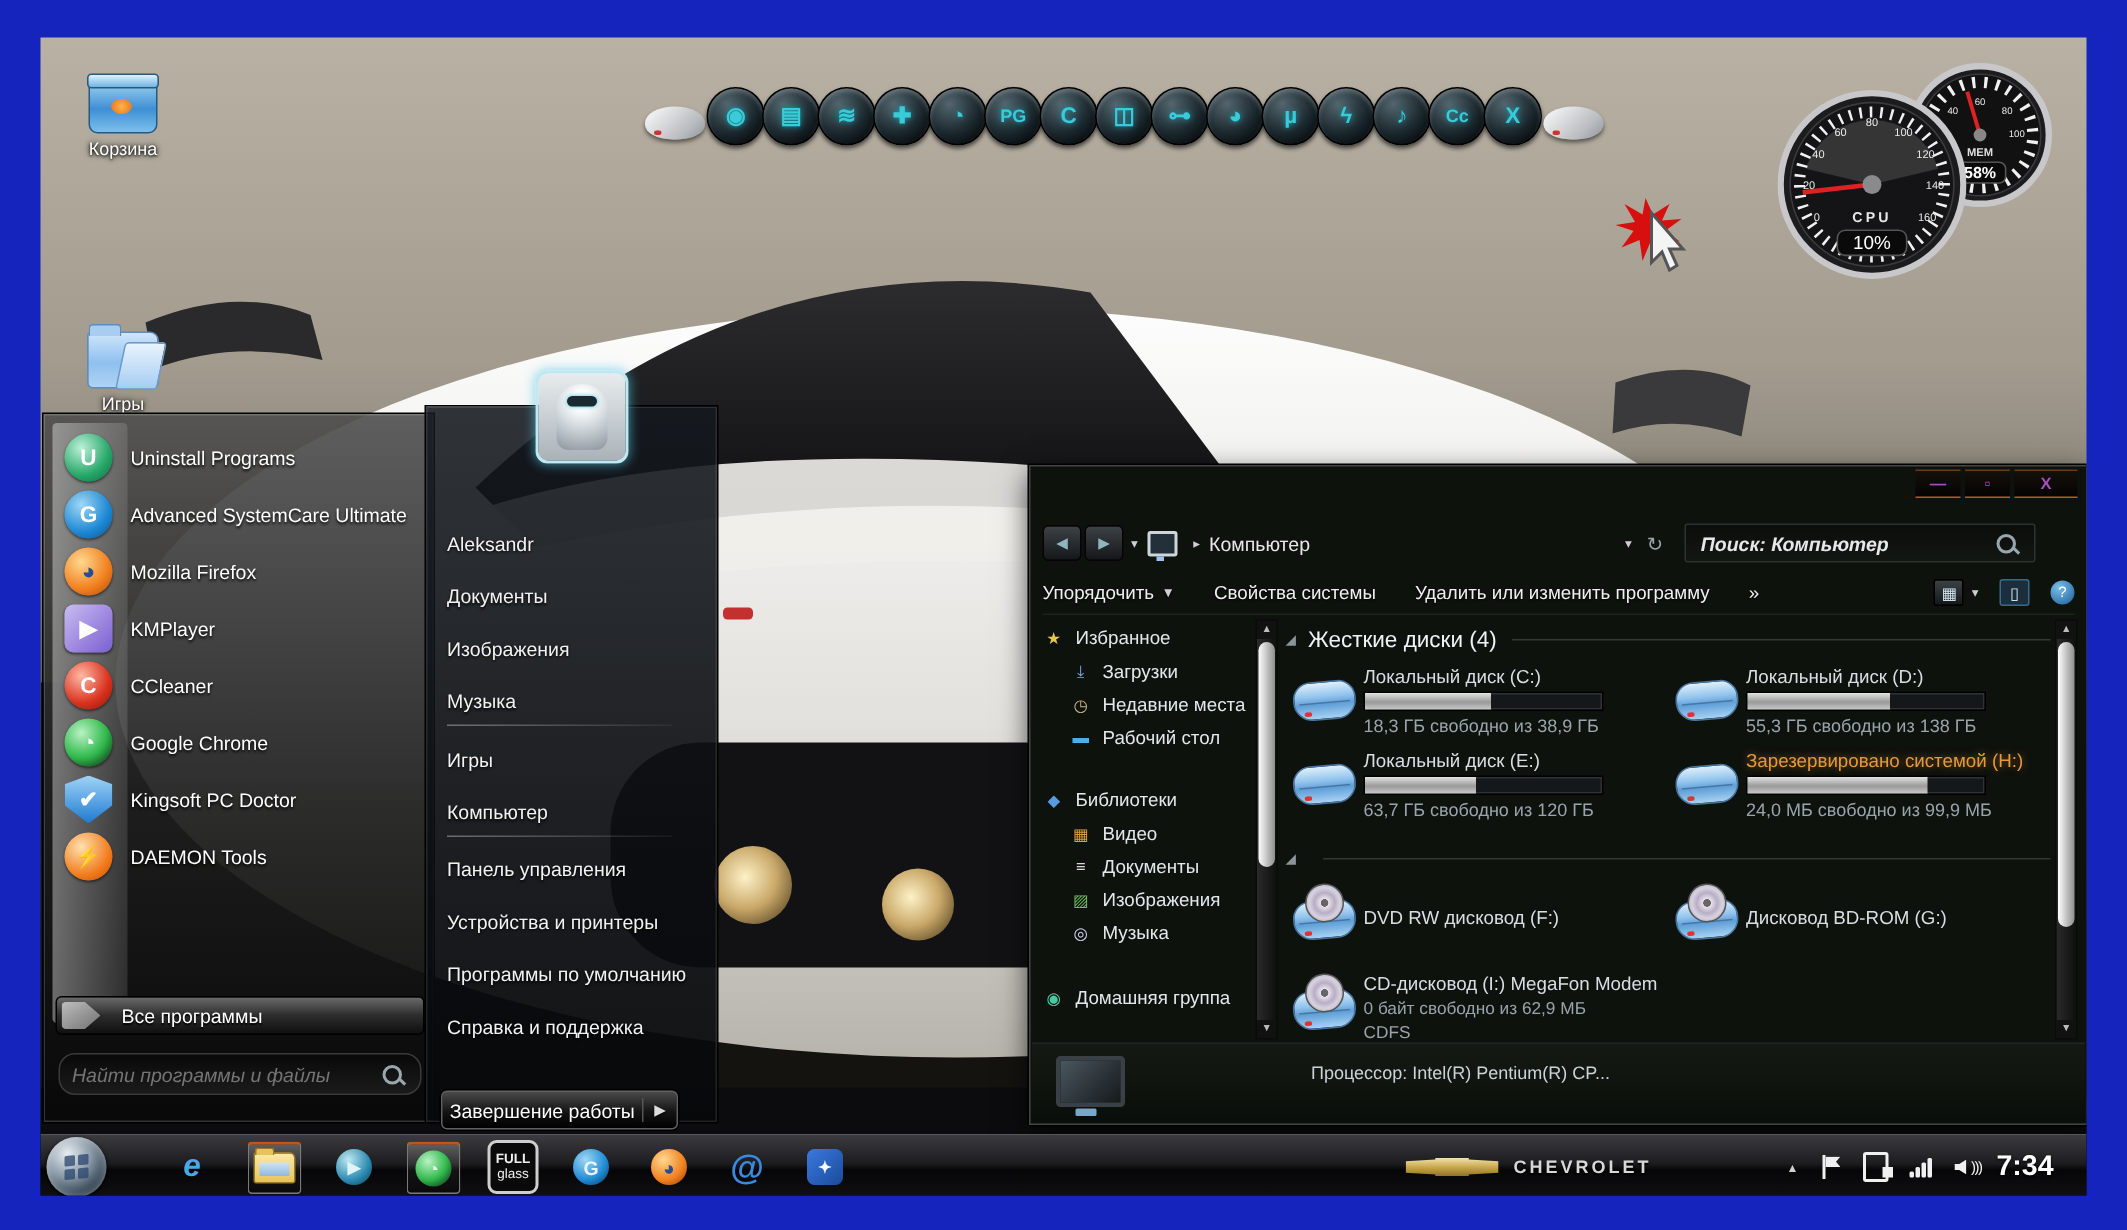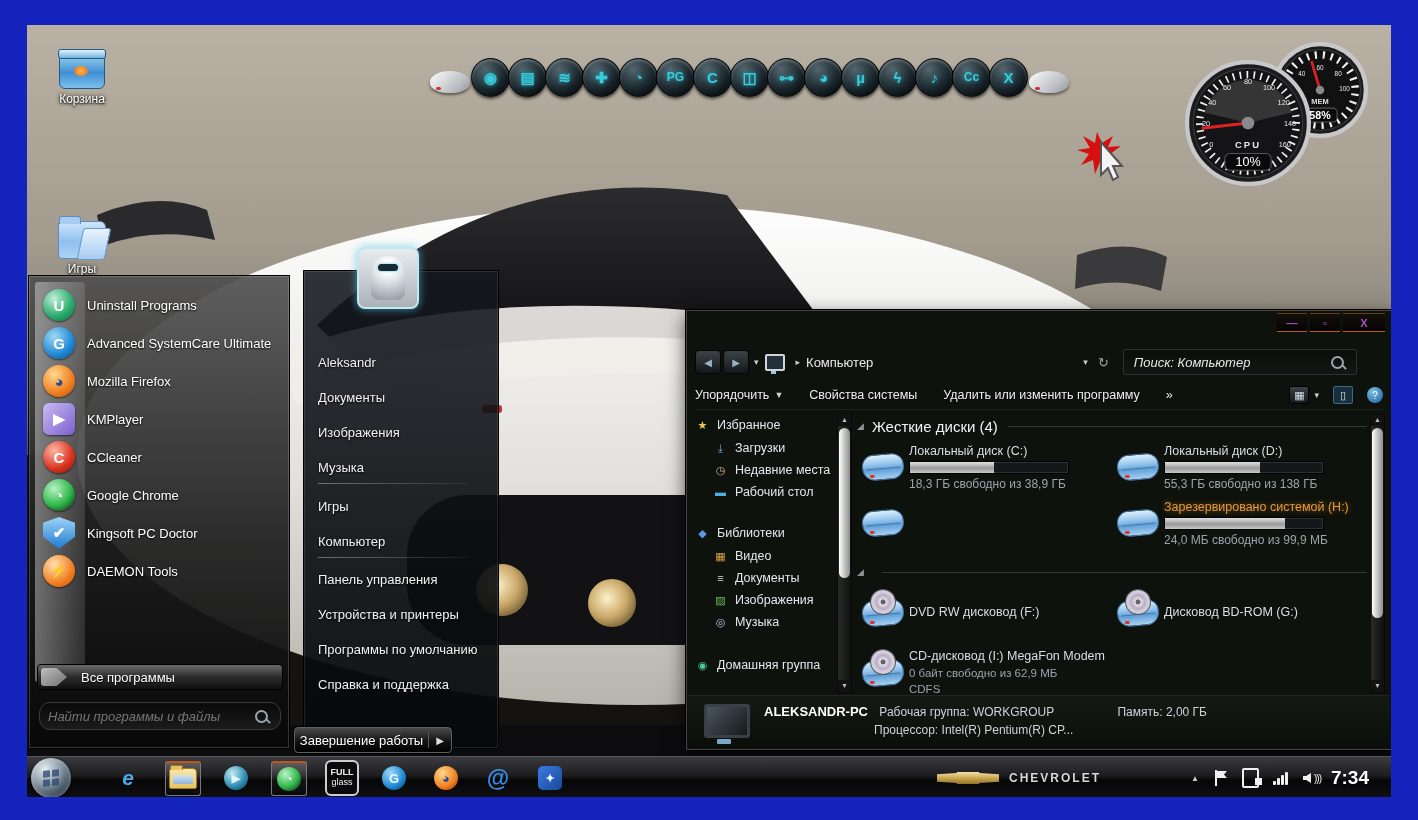--- a/index.html
+++ b/index.html
@@ -70,21 +70,21 @@
      background:linear-gradient(180deg,#6a6a6a,#2c2c2c 50%,#101010);border:1px solid #000;
      display:flex;align-items:center;color:#fff;font-size:13px;text-shadow:0 1px 1px #000;}
   #allprog .arr{width:26px;height:18px;margin:0 14px 0 3px;border-radius:3px;
      background:linear-gradient(135deg,#d8d8d8,#8a8a8a);clip-path:polygon(0 0,60% 0,100% 50%,60% 100%,0 100%);opacity:.8;}
   #sm-search{position:absolute;left:10px;bottom:18px;width:240px;height:26px;border-radius:11px;
      background:linear-gradient(180deg,#090909,#1b1b1b);border:1px solid #3a3a3a;display:flex;align-items:center;}
   #sm-search input{flex:1;background:transparent;border:none;outline:none;color:#e8e8e8;
      font-style:italic;font-size:13px;padding:0 8px;font-family:"Liberation Sans",sans-serif;}
   .lens{width:9px;height:9px;border:2px solid #9aa6ad;border-radius:50%;position:relative;margin-right:12px;flex:none;}
   .lens:after{content:"";position:absolute;left:8px;top:8px;width:6px;height:2px;background:#9aa6ad;transform:rotate(45deg);}
-  #sm-right{left:276px;top:245px;width:194px;height:477px;
+  #sm-right{left:256px;top:245px;width:194px;height:477px;
      background:linear-gradient(180deg,rgba(20,24,30,.88),rgba(6,8,10,.94));
      border:1px solid #000;box-shadow:inset 0 0 0 1px rgba(255,255,255,.10);}
   #sm-avatar{position:absolute;left:330px;top:222px;width:58px;height:58px;border-radius:8px;
      background:linear-gradient(180deg,#e8ecef,#aab2b8);border:2px solid #bfe8f2;box-shadow:0 0 8px rgba(80,200,230,.7);
      display:flex;align-items:center;justify-content:center;overflow:hidden;}
   #sm-avatar .bot{width:34px;height:44px;background:radial-gradient(circle at 50% 25%,#fdfdfd 18%,#cfd6db 50%,#8a949b);border-radius:16px 16px 8px 8px;position:relative;}
   #sm-avatar .bot:before{content:"";position:absolute;left:7px;top:8px;width:20px;height:7px;border-radius:4px;background:#1a2a33;box-shadow:0 0 3px #35c8e0;}
   .smr-item{position:absolute;left:14px;width:170px;height:26px;color:#f2f2f2;font-size:13px;display:flex;align-items:center;cursor:default;text-shadow:0 1px 2px #000;}
   .smr-div{position:absolute;left:14px;width:150px;height:1px;background:linear-gradient(90deg,rgba(255,255,255,.35),rgba(255,255,255,.05));}
   #shutdown{position:absolute;left:267px;top:702px;width:156px;height:24px;border-radius:4px;display:flex;align-items:center;
@@ -99,21 +99,21 @@
      border:1px solid #454545;box-shadow:0 0 0 1px #000,0 6px 18px rgba(0,0,0,.7);}
   .winbtn{height:17px;border-top:1px solid #6b3a16;border-bottom:1px solid #c2561a;background:linear-gradient(180deg,#14100a,#050403);
      color:#a44fc0;font-weight:bold;font-size:11px;display:flex;align-items:center;justify-content:center;}
   #ex-addr{position:absolute;left:8px;top:36px;right:8px;height:30px;display:flex;align-items:center;color:#e8e8e8;}
   .navsq{width:24px;height:22px;border-radius:4px;background:linear-gradient(180deg,#3c4246,#15171a);
      border:1px solid #050505;color:#8fb6c0;font-size:10px;display:flex;align-items:center;justify-content:center;}
   .crumb{font-size:13px;font-style:italic;}
   .mini-mon{width:16px;height:13px;border:2px solid #cfd6da;border-radius:2px;background:#23303a;position:relative;margin:0 6px;}
   .mini-mon:after{content:"";position:absolute;left:4px;bottom:-5px;width:5px;height:3px;background:#9fc4e8;}
   #ex-search{margin-left:auto;width:232px;height:24px;display:flex;align-items:center;color:#e4e8ea;
-     background:linear-gradient(180deg,#0a0d0a,#131713);border:1px solid #2c322c;border-radius:2px;}
+     background:linear-gradient(180deg,#0a0d0a,#131713);border:1px solid #2c322c;border-radius:2px;font-weight:bold;}
   #ex-tools{position:absolute;left:8px;top:70px;right:8px;height:28px;display:flex;align-items:center;
      color:#f0f0f0;font-size:12.5px;border-bottom:1px solid #1c221c;}
   .toolitem{margin-right:26px;display:flex;align-items:center;cursor:default;text-shadow:0 1px 1px #000;}
   .caret{font-size:9px;margin-left:5px;color:#cfcfcf;}
   .tool-ico{width:18px;height:16px;border-radius:2px;margin-left:14px;display:flex;align-items:center;justify-content:center;font-size:11px;color:#cfe0ea;}
   #ex-nav{position:absolute;left:8px;top:102px;width:140px;bottom:56px;color:#e2e8ec;font-size:12.5px;overflow:hidden;}
   .nav-g{display:flex;align-items:center;height:24px;}
   .nav-c{display:flex;align-items:center;height:22px;padding-left:18px;}
   .nico{display:inline-flex;width:15px;height:14px;margin-right:7px;align-items:center;justify-content:center;font-size:11px;flex:none;}
   .sb{position:absolute;width:13px;border:1px solid #0a0a0a;background:linear-gradient(90deg,#2a2a2a,#0f0f0f);}
@@ -512,20 +512,27 @@
             <div class="dbar">
                 <div class="fill" style="width: 60%;"></div>
               </div>
             <div class="dfree">55,3 ГБ свободно из 138 ГБ</div>
           </span>
         </div>
         <div class="dcell">
           <span class="hddwrap">
               <span class="hdd"></span>
             </span>
+          <span class="dinfo">
+            <div class="dname">Локальный диск (E:)</div>
+            <div class="dbar">
+                <div class="fill" style="width: 47%;"></div>
+              </div>
+            <div class="dfree">63,7 ГБ свободно из 120 ГБ</div>
+          </span>
         </div>
         <div class="dcell">
           <span class="hddwrap">
               <span class="hdd"></span>
             </span>
           <span class="dinfo">
             <div class="dname hl">Зарезервировано системой (H:)</div>
             <div class="dbar">
                 <div class="fill" style="width: 76%;"></div>
               </div>
@@ -576,27 +583,20 @@
 
     <div class="sb" style="right:6px;top:102px;bottom:56px">
       <div class="cap" style="top:0">▲</div>
       <div class="thumb" style="top:14px;height:190px"></div>
       <div class="cap" style="bottom:0">▼</div>
     </div>
 
     <div id="ex-details">
       <span class="bigmon"></span>
       <div style="padding-top:8px">
-        <div>
-          <b>ALEKSANDR-PC</b>
-          <span style="margin-left:8px">Рабочая группа:</span>
-          <span>WORKGROUP</span>
-          <span style="margin-left:60px">Память:</span>
-          <span>2,00 ГБ</span>
-        </div>
         <div style="margin-top:4px;padding-left:110px">
           <span>Процессор:</span>
           <span>Intel(R) Pentium(R) CP...</span>
         </div>
       </div>
     </div>
   </div>
 
   <div id="taskbar" class="abs" style="left:0;top:731px;width:1364px">
     <div id="orb">

